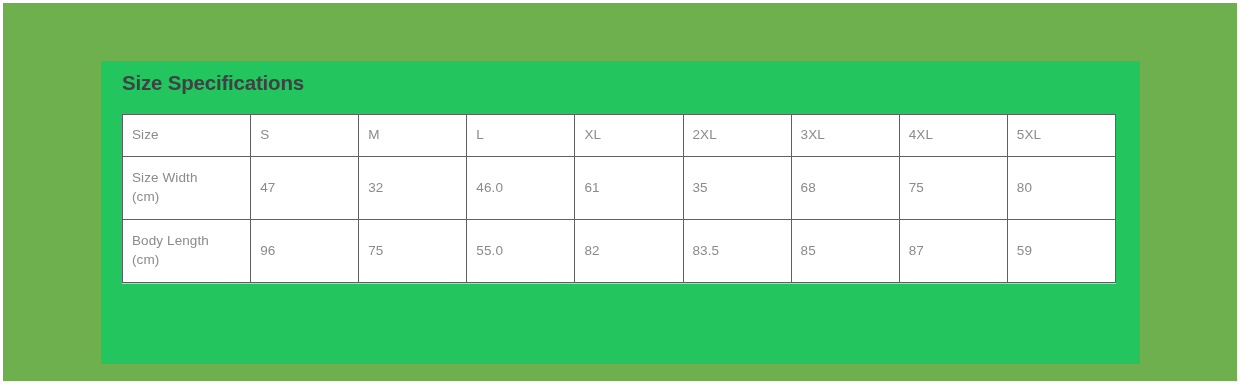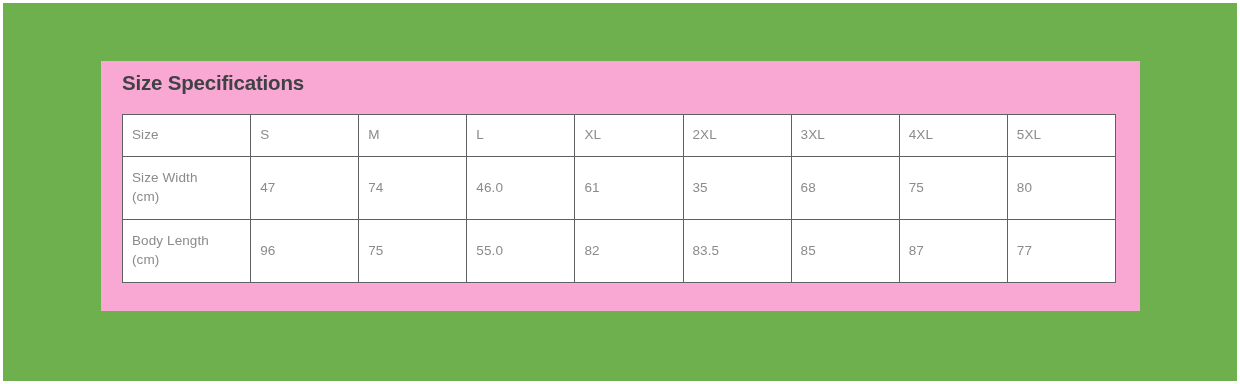--- a/index.html
+++ b/index.html
@@ -32,22 +32,22 @@
     bottom: 3px;
     background: #6db04d;
   }
 
   
   #spec-card {
     position: absolute;
     left: 101px;
     top: 61px;
     width: 1039px;
-    height: 250px;
-    background: #f9a8d4;
+    height: 303px;
+    background: #22c55e;
     box-sizing: border-box;
   }
 
   #card-title {
     position: absolute;
     left: 21px;
     top: 10px;
     font-size: 20.5px;
     font-weight: bold;
     color: #3f4144;
@@ -143,42 +143,42 @@
             <td class="val-cell">4XL</td>
             <td class="val-cell">5XL</td>
           </tr>
 
           <tr class="data-row">
             <td class="label-cell">
               <span class="label-line">Size Width</span>
               <span class="label-line">(cm)</span>
             </td>
             <td class="val-cell">47</td>
-            <td class="val-cell">74</td>
+            <td class="val-cell">32</td>
             <td class="val-cell">46.0</td>
             <td class="val-cell">61</td>
             <td class="val-cell">35</td>
             <td class="val-cell">68</td>
             <td class="val-cell">75</td>
             <td class="val-cell">80</td>
           </tr>
 
           <tr class="data-row">
             <td class="label-cell">
               <span class="label-line">Body Length</span>
               <span class="label-line">(cm)</span>
             </td>
             <td class="val-cell">96</td>
             <td class="val-cell">75</td>
             <td class="val-cell">55.0</td>
             <td class="val-cell">82</td>
             <td class="val-cell">83.5</td>
             <td class="val-cell">85</td>
             <td class="val-cell">87</td>
-            <td class="val-cell">77</td>
+            <td class="val-cell">59</td>
           </tr>
         </tbody>
       </table>
     </div>
 
     <div id="table-bottom-rule"></div>
 
   </div>
 </div>
 

